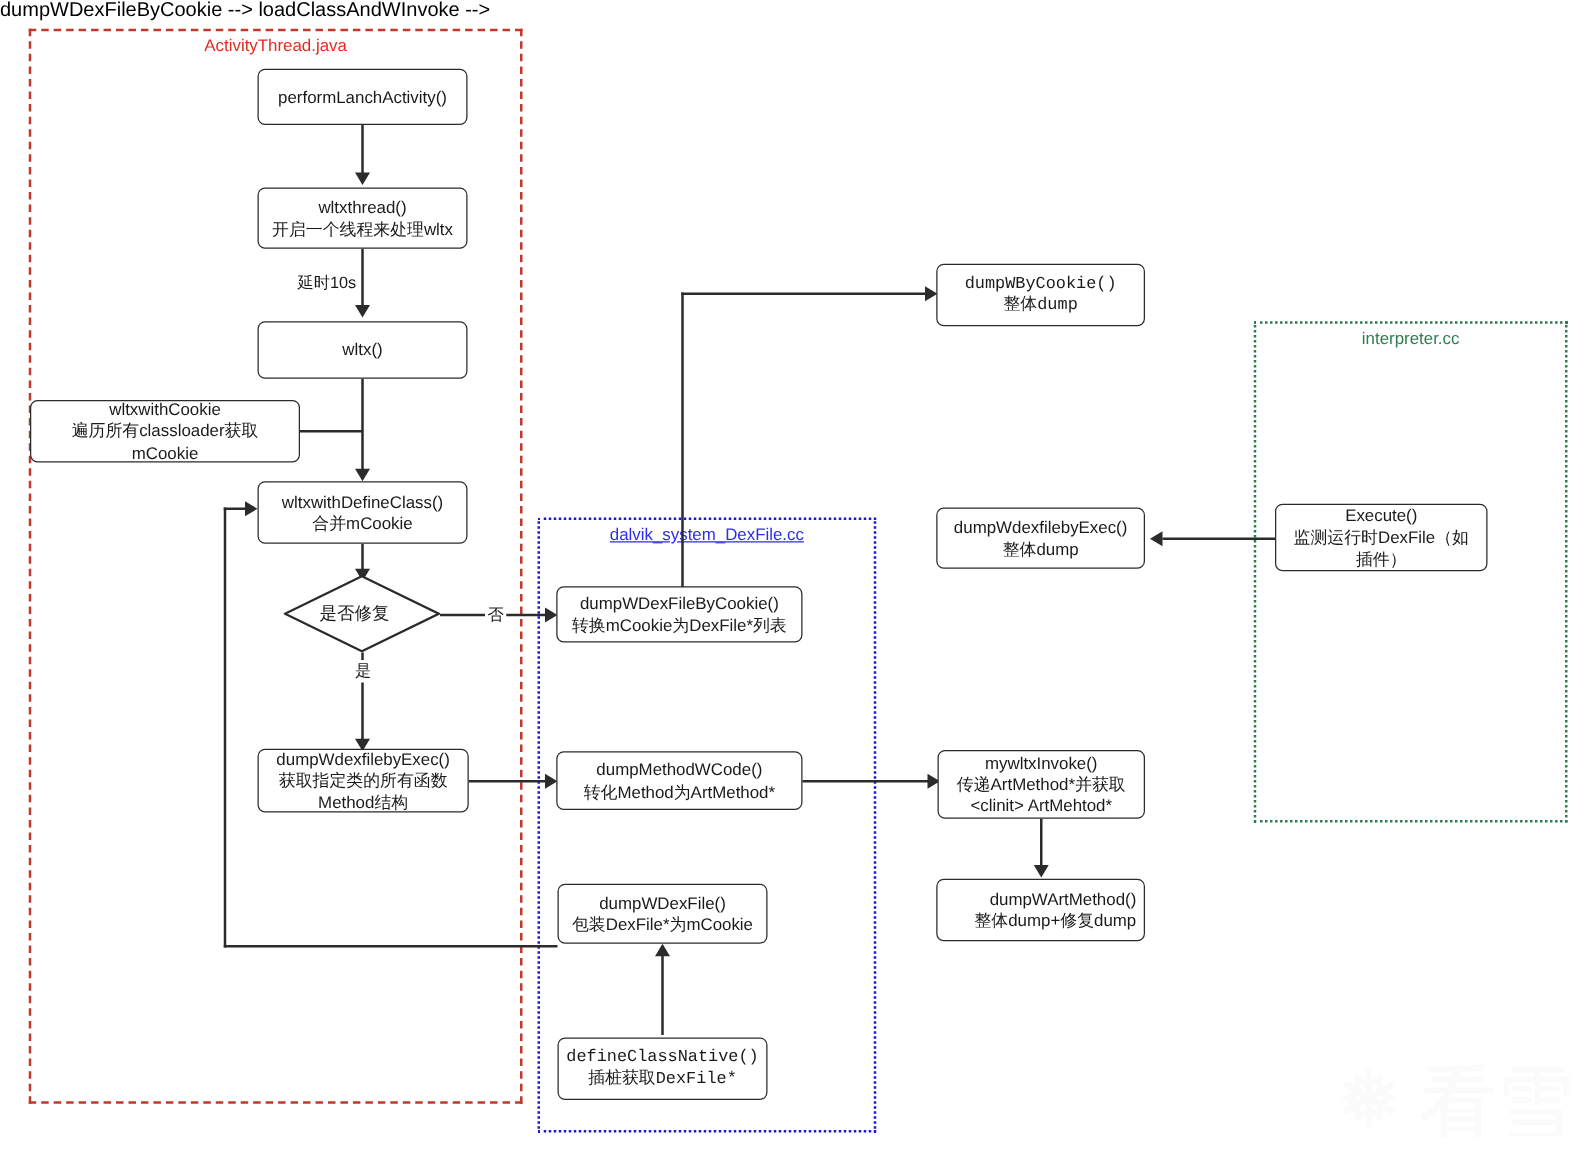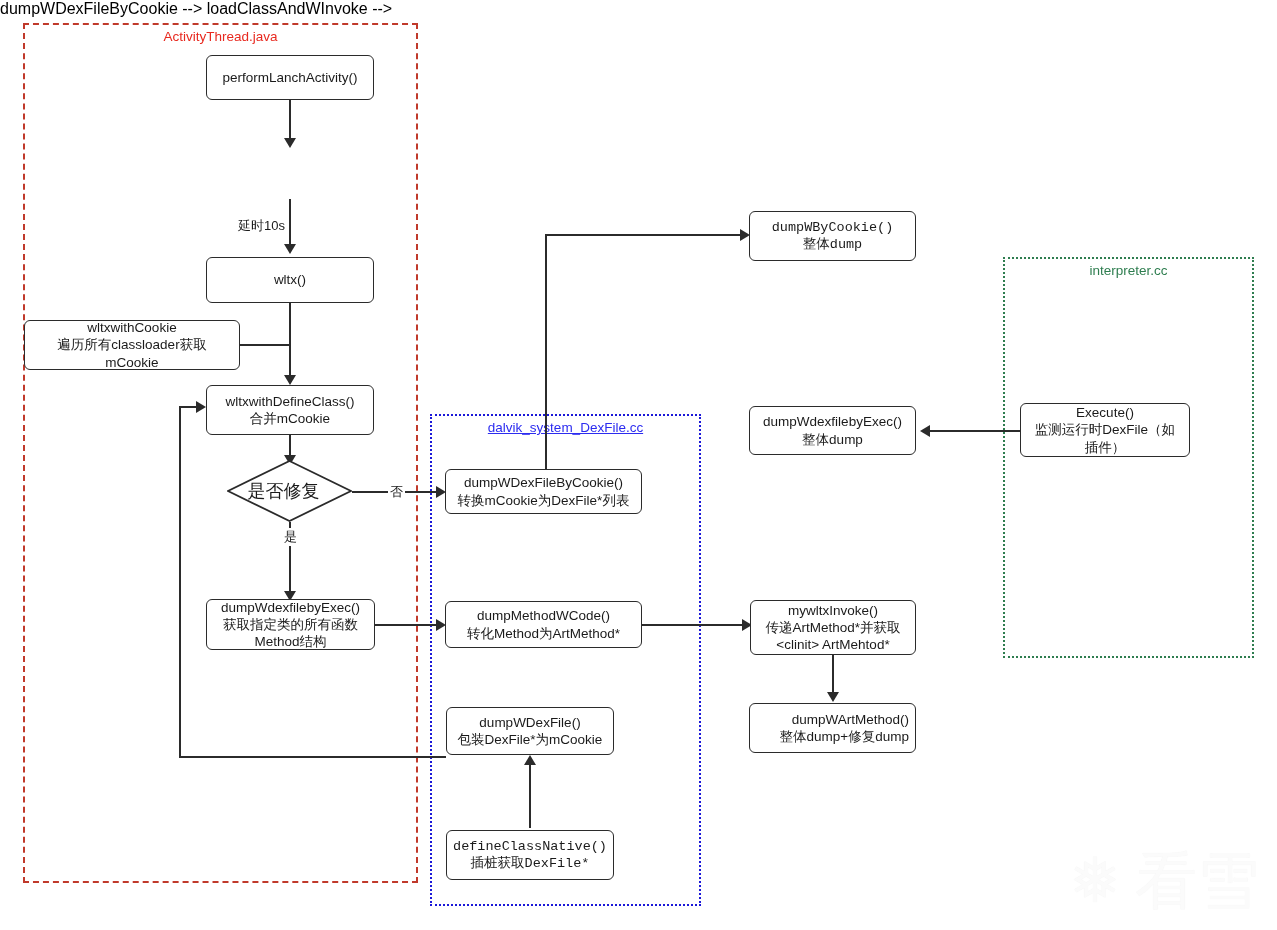--- a/index.html
+++ b/index.html
@@ -62,21 +62,21 @@
 
   
   .decision {
     position: absolute;
   }
   .decision .dlabel {
     position: absolute;
     left: 0; right: 12px; top: 50%;
     transform: translateY(-50%);
     text-align: center;
-    font-size: 18px;
+    font-size: 14px;
     color: #1a1a1a;
     white-space: nowrap;
   }
 
   
   .edge {
     position: absolute;
     background: #2b2b2b;
   }
   .h { height: 1.8px; }
@@ -222,20 +222,24 @@
   
   <div class="edge h" style="left:930px; top:430px; width:90px;"></div>
   <div class="arrow arrow-left" style="left:920px; top:425px;"></div>
 
   
 
   <div class="node" style="left:206px; top:55px; width:168px; height:45px;">
     <span class="ln">performLanchActivity()</span>
   </div>
 
+  <div class="node" style="left:206px; top:150px; width:168px; height:49px;">
+    <span class="ln">wltxthread()</span>
+    <span class="ln">开启一个线程来处理wltx</span>
+  </div>
 
   <div class="node" style="left:206px; top:257px; width:168px; height:46px;align-items:center;">
     <span class="ln">wltx()</span>
   </div>
 
   <div class="node" style="left:24px; top:320px; width:216px; height:50px;">
     <span class="ln">wltxwithCookie</span>
     <span class="ln">遍历所有classloader获取</span>
     <span class="ln">mCookie</span>
   </div>

